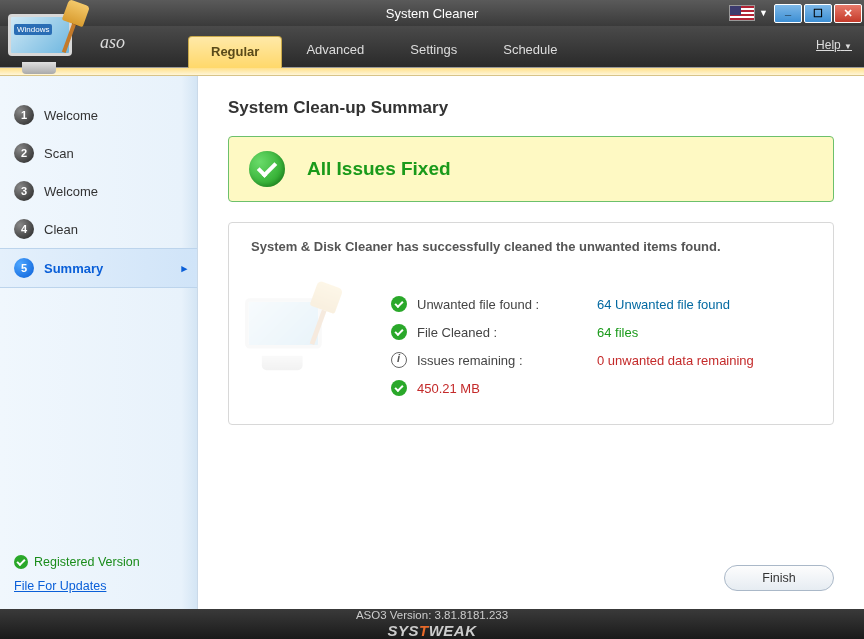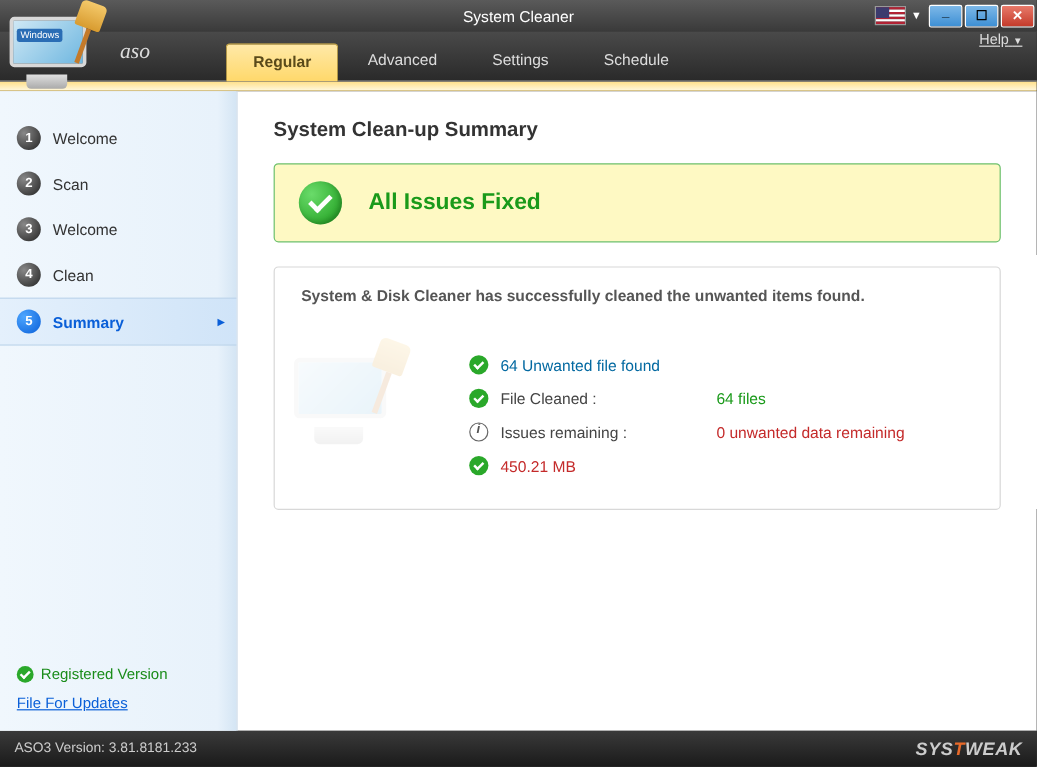--- a/index.html
+++ b/index.html
@@ -27,21 +27,21 @@
 .logo-monitor { width:84px; height:70px; position:relative; }
 .monitor-screen { position:absolute; width:64px; height:42px; left:2px; top:6px; background:linear-gradient(135deg,#cfe8f5,#6fb7e0); border:3px solid #d8d8d8; border-radius:4px; }
 .monitor-badge { position:absolute; left:8px; top:16px; font-size:8px; color:#fff; background:#2a6db5; padding:1px 3px; border-radius:2px; }
 .monitor-stand { position:absolute; width:34px; height:12px; left:16px; bottom:4px; background:linear-gradient(#e0e0e0,#aaa); border-radius:0 0 4px 4px; }
 .broom { position:absolute; right:4px; top:-6px; width:26px; height:50px; transform:rotate(20deg); }
 .broom-head { width:22px; height:22px; background:linear-gradient(#f4c96a,#d89b2f); border-radius:4px 4px 2px 2px; }
 .broom-stick { width:4px; height:30px; background:#c47a2a; margin:0 auto; }
 .tabs { display:flex; margin-left:188px; height:32px; }
 .tab { padding:0 22px; line-height:30px; color:#ddd; font-size:13px; cursor:pointer; border-top-left-radius:4px; border-top-right-radius:4px; margin-right:2px; }
 .tab.active { background:linear-gradient(#ffe9a8,#ffd86a); color:#5a4a1a; font-weight:bold; border:1px solid #c9a94a; border-bottom:none; position:relative; top:1px; }
-.help { position:absolute; right:12px; top:0; color:#ddd; font-size:12px; text-decoration:underline; cursor:pointer; }
+.help { position:absolute; right:12px; top:12px; color:#ddd; font-size:12px; text-decoration:underline; cursor:pointer; }
 
 
 .yellowstrip { height:8px; background:linear-gradient(#ffe08a,#fff6d8); border-bottom:1px solid #d8c488; }
 
 
 .body { display:flex; height:533px; background:#fff; }
 .sidebar { width:198px; background:linear-gradient(to right,#f0f7fd 0%,#e8f2fb 92%,#d4e5f4 100%); border-right:1px solid #cad9e8; display:flex; flex-direction:column; padding-top:20px; }
 .step { display:flex; align-items:center; padding:9px 14px; cursor:pointer; font-size:13px; color:#333; }
 .step.active { color:#0a5fd8; font-weight:bold; background:linear-gradient(to right,#e4f0fc,#d0e4f8); border-top:1px solid #bcd4ec; border-bottom:1px solid #bcd4ec; position:relative; }
 .step.active::after { content:"▸"; position:absolute; right:10px; color:#0a5fd8; font-size:11px; }
@@ -73,21 +73,21 @@
 .info-icon { border-radius:50%; border:1.5px solid #666; position:relative; }
 .info-icon::before { content:"i"; position:absolute; left:5px; top:-1px; font-size:11px; font-weight:bold; font-style:italic; color:#555; }
 .stat-label { width:180px; color:#444; }
 .stat-val { color:#0369a1; }
 .val-green { color:#1a9a1a; }
 .val-red { color:#c42a2a; }
 .finish-row { margin-top:auto; display:flex; justify-content:flex-end; padding-top:14px; }
 .finish-btn { width:110px; height:26px; border:1px solid #aab8c8; border-radius:13px; background:linear-gradient(#fdfdfd,#e6ecf2); font-size:12.5px; color:#333; cursor:pointer; }
 
 
-.statusbar { height:30px; background:linear-gradient(#3a3a3a,#1a1a1a); display:flex; align-items:center; justify-content:space-between; padding:0 12px; color:#ccc; font-size:11.5px; }
+.statusbar { height:30px; background:linear-gradient(#3a3a3a,#1a1a1a); display:flex; align-items:center; justify-content:space-between; padding:0 12px; color:#ccc; font-size:11.5px;flex-direction:column; }
 .systweak { font-size:15px; font-style:italic; font-weight:bold; letter-spacing:.5px; }
 .systweak .t { color:#e86a2a; }
 </style>
 </head>
 <body>
 
 <div class="titlebar">
   <span class="title">System Cleaner</span>
   <div class="titlebar-right">
     <div class="flag" style="position:relative;">
@@ -181,39 +181,43 @@
             <div class="monitor-stand"></div>
             <div class="broom">
                 <div class="broom-head"></div>
                 <div class="broom-stick"></div>
               </div>
           </div>
         </div>
         <div class="stats">
           <div class="stat-row">
             <span class="stat-icon ok-icon"></span>
+            <span class="stat-label">Unwanted file found :</span>
             <span class="stat-val">64 Unwanted file found</span>
           </div>
           <div class="stat-row">
             <span class="stat-icon ok-icon"></span>
             <span class="stat-label">File Cleaned :</span>
             <span class="stat-val val-green">64 files</span>
           </div>
           <div class="stat-row">
             <span class="stat-icon info-icon"></span>
             <span class="stat-label">Issues remaining :</span>
             <span class="stat-val val-red">0 unwanted data remaining</span>
           </div>
           <div class="stat-row">
             <span class="stat-icon ok-icon"></span>
             <span class="stat-val val-red">450.21 MB</span>
           </div>
         </div>
       </div>
     </div>
 
+    <div class="finish-row">
+      <button class="finish-btn">Finish</button>
+    </div>
   </div>
 </div>
 
 <div class="statusbar">
   <span>ASO3 Version: 3.81.8181.233</span>
   <span class="systweak">SYS<span class="t">T</span>WEAK</span>
 </div>
 
 </body></html>

